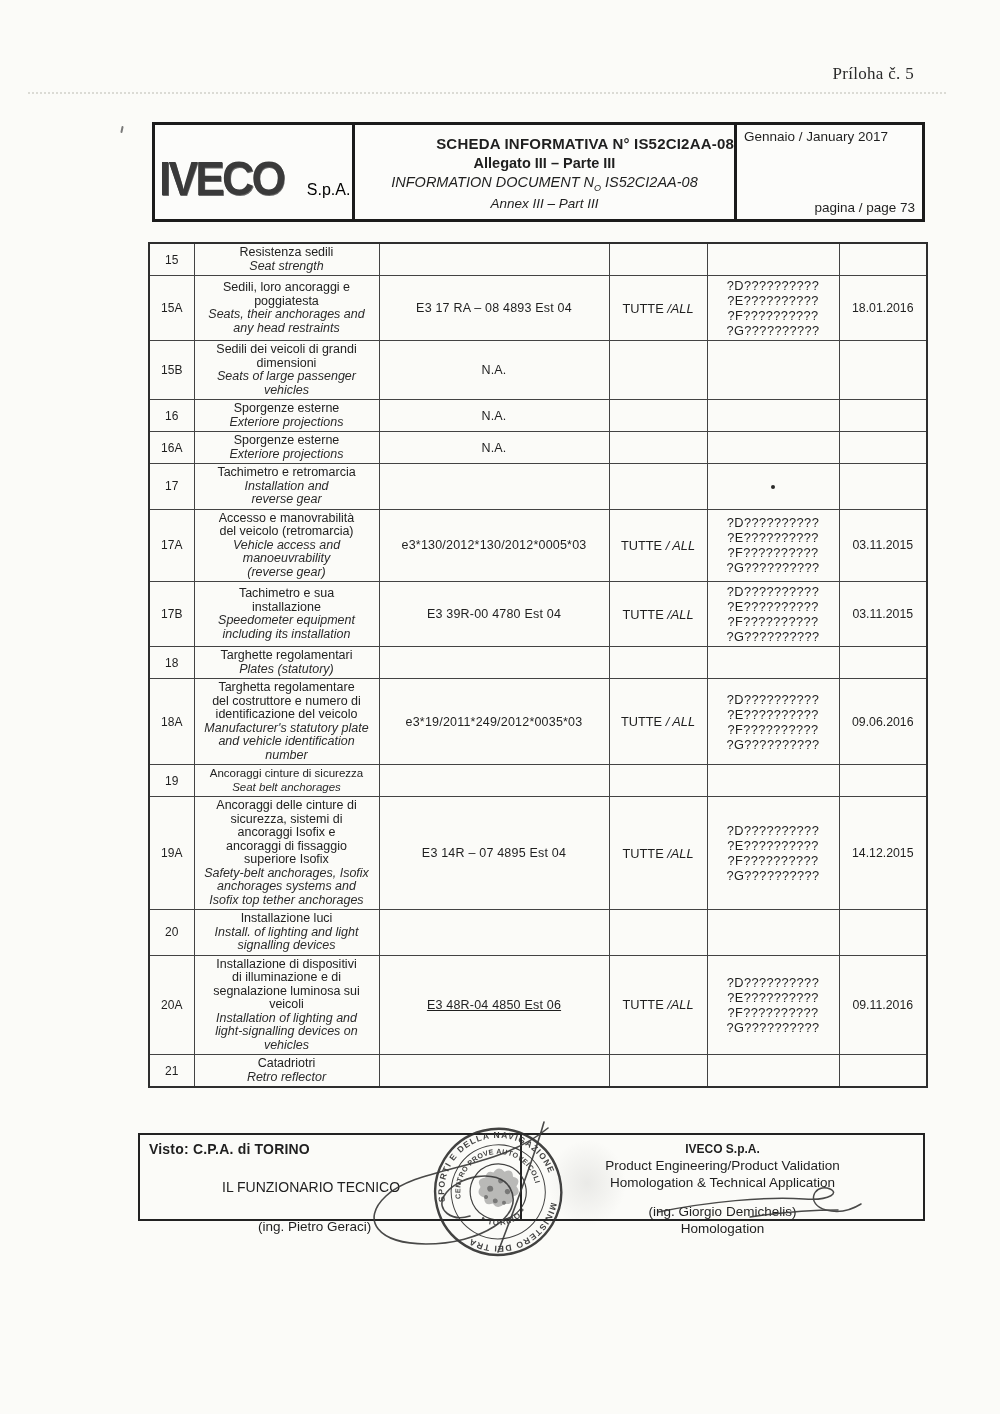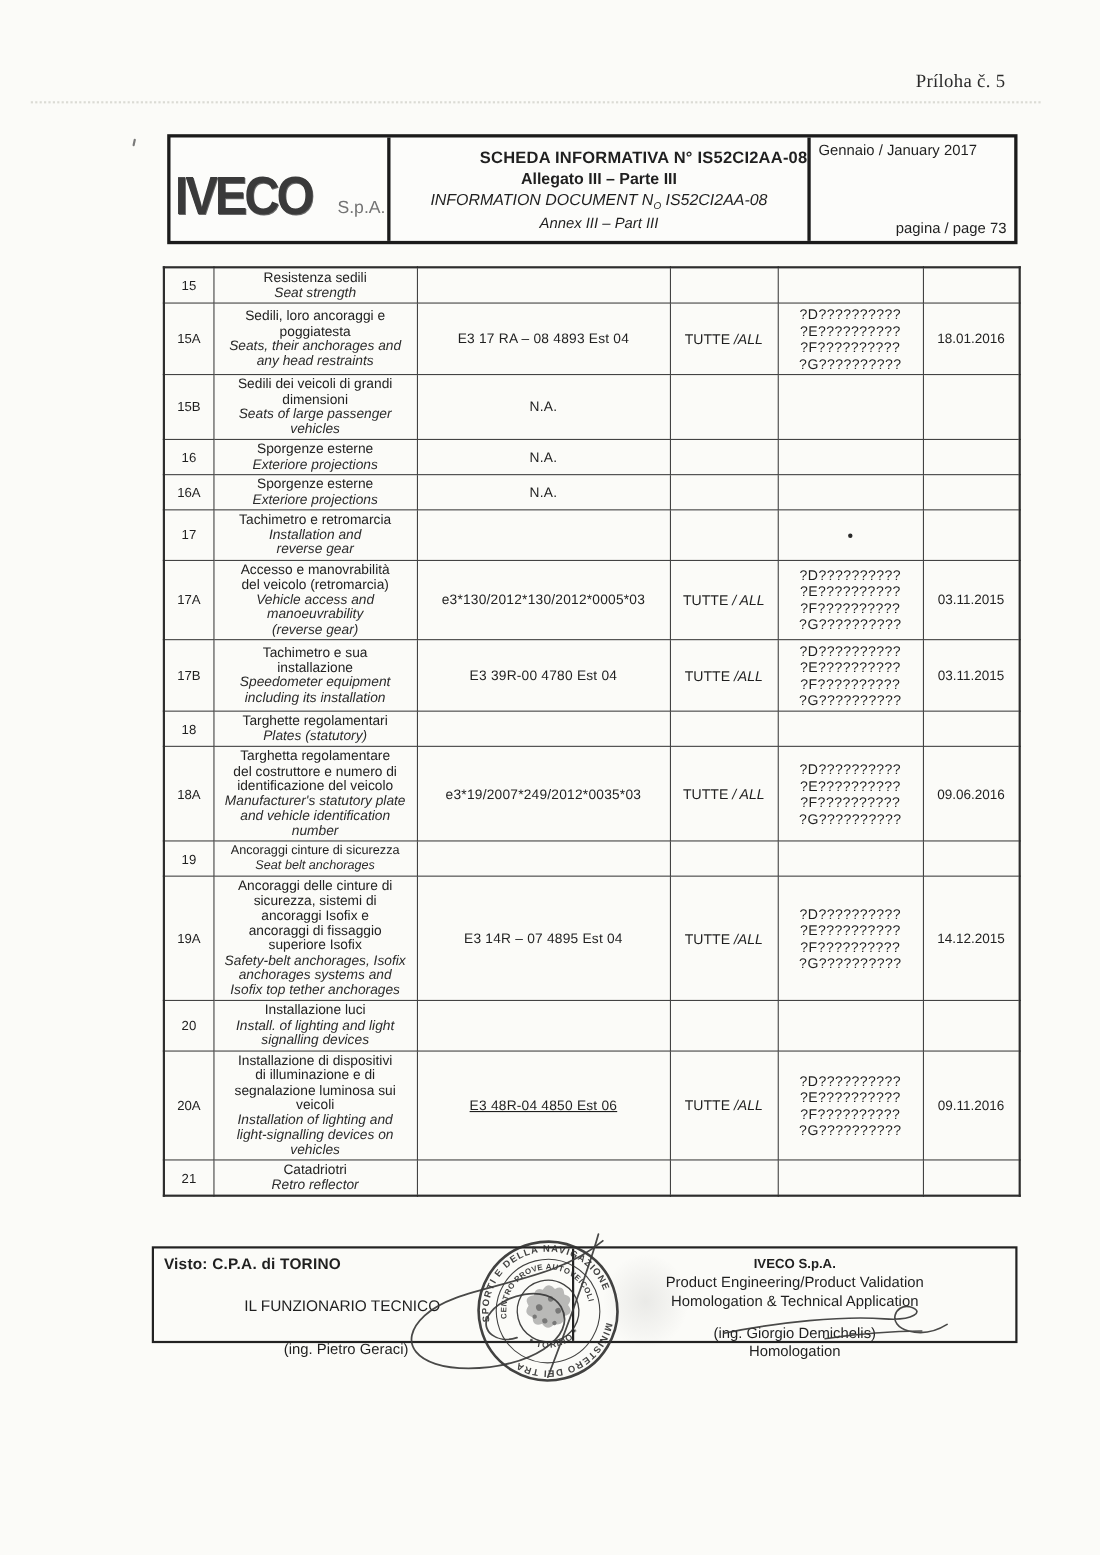--- a/index.html
+++ b/index.html
@@ -36,21 +36,21 @@
     width:200px;border-right:3px solid #1b1b1b;
     display:flex;align-items:flex-end;justify-content:center;
     padding-bottom:20px;
   }
   .logo{
     font-weight:bold;font-size:46px;line-height:.9;
     letter-spacing:-3px;color:#3a3a3a;
     display:inline-block;transform:scale(.97,1.06);
     text-shadow:.6px .6px 0 #6a6a6a;
   }
-  .spa{font-size:16px;color:#737373;margin-left:22px;line-height:1.2;}
+  .spa{font-size:16px;color:#000000;margin-left:22px;line-height:1.2;}
   .cell-title{
     flex:1;border-right:3px solid #1b1b1b;text-align:center;padding-top:10px;
   }
   .t1{font-weight:bold;font-size:15px;letter-spacing:.2px;text-align:right;}
   .t2{font-weight:bold;font-size:14.5px;margin-top:3px;}
   .t3{font-style:italic;font-size:14.5px;margin-top:3px;}
   .t3 .sub{font-size:9px;vertical-align:sub;}
   .t4{font-style:italic;font-size:13.5px;margin-top:3px;}
   .cell-date{width:185px;position:relative;}
   .issue{font-size:13.5px;padding:4px 0 0 7px;text-align:left;}
@@ -268,21 +268,21 @@
       <tr>
         <td class="num">18A</td>
         <td class="desc">
           <div class="it">Targhetta regolamentare
 del costruttore e numero di
 identificazione del veicolo</div>
           <div class="en">Manufacturer's statutory plate
 and vehicle identification
 number</div>
         </td>
-        <td class="appr"><span>e3*19/2007*249/2012*0035*03</span></td>
+        <td class="appr"><span>e3*19/2011*249/2012*0035*03</span></td>
         <td class="scope"><span>TUTTE </span><span class="en2">/ ALL</span></td>
         <td class="quest">?D??????????
 ?E??????????
 ?F??????????
 ?G??????????</td>
         <td class="date">09.06.2016</td>
       </tr>
       <tr class="compact">
         <td class="num">19</td>
         <td class="desc">

